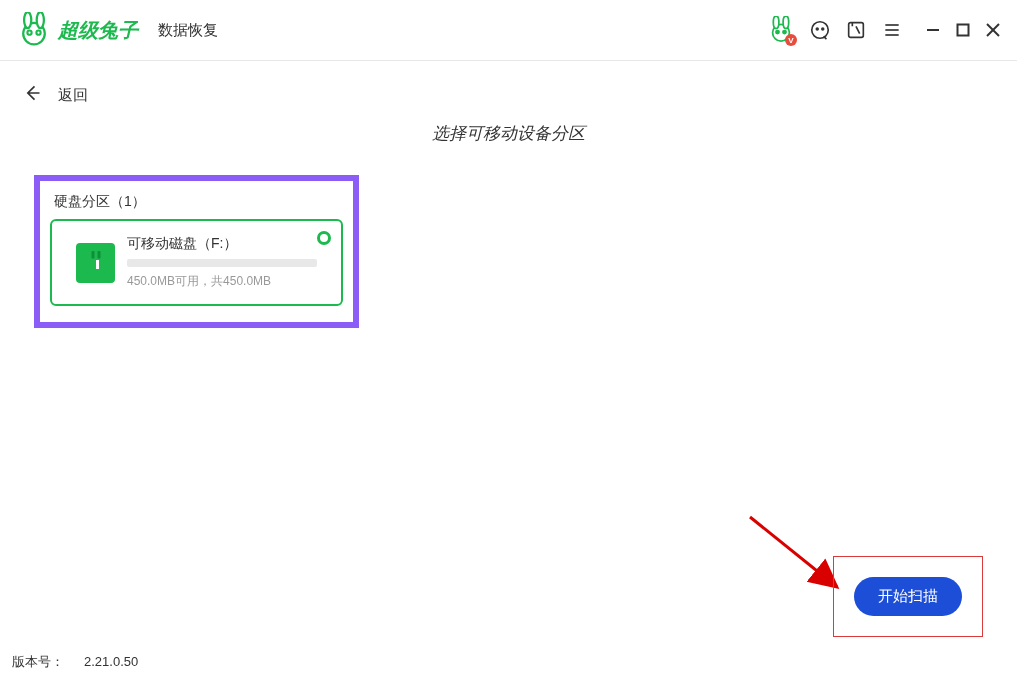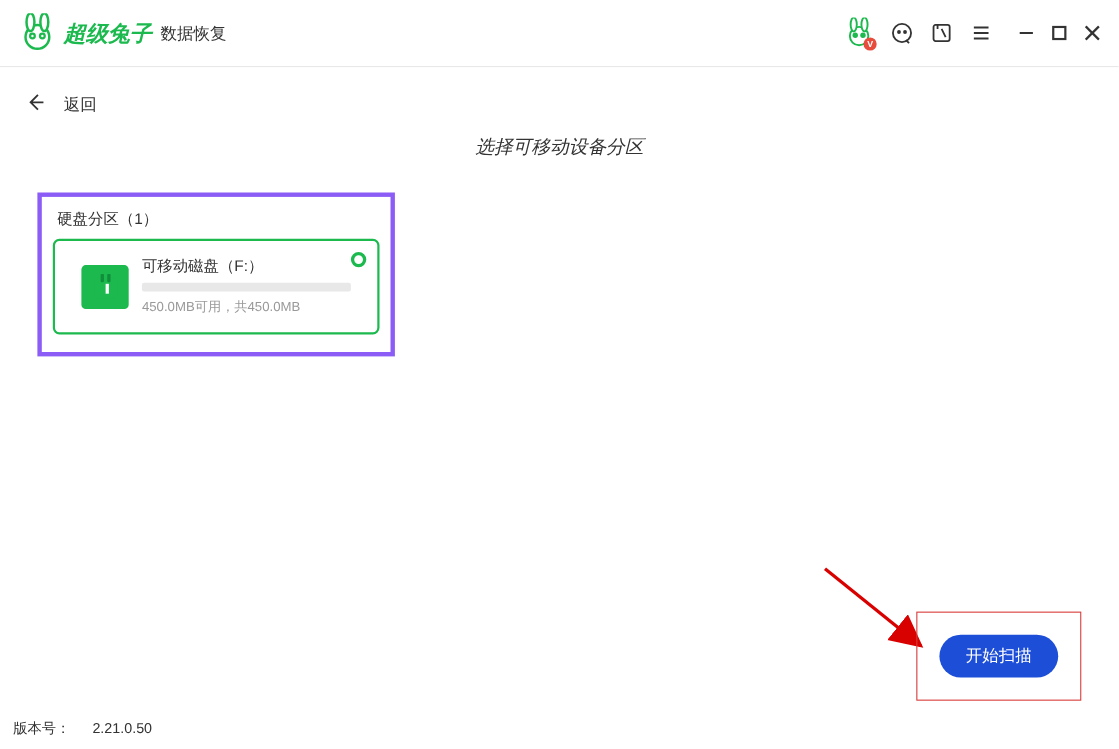--- a/index.html
+++ b/index.html
@@ -3,40 +3,40 @@
   <meta charset="utf-8">
   <style>
     * { margin: 0; padding: 0; box-sizing: border-box; font-family: "Microsoft YaHei", sans-serif; }
     body { width: 1017px; height: 681px; background: #fff; position: relative; overflow: hidden; }
 
     
     .header { height: 60px; display: flex; align-items: center; padding: 0 16px; position: relative; }
     .logo { display: flex; align-items: center; gap: 6px; }
     .logo-icon { width: 36px; height: 36px; display: flex; align-items: center; justify-content: center; }
     .logo-main { color: #1cb94e; font-size: 20px; font-weight: bold; font-style: italic; }
-    .logo-sub { color: #333; font-size: 15px; margin-left: 2px; }
+    .logo-sub { color: #333; font-size: 15px; margin-left: 14px; }
     .header-right { position: absolute; right: 16px; display: flex; align-items: center; gap: 14px; }
     .mini-avatar { width: 28px; height: 28px; position: relative; }
     .avatar-badge { position: absolute; right: -2px; bottom: -2px; width: 12px; height: 12px; background: #e74c3c; border-radius: 50%; display: flex; align-items: center; justify-content: center; color: #fff; font-size: 8px; font-weight: bold; }
     .hdr-icon { width: 22px; height: 22px; cursor: pointer; display: flex; align-items: center; justify-content: center; color: #333; }
     .win-controls { display: flex; gap: 14px; margin-left: 8px; }
     .win-btn { width: 16px; height: 16px; cursor: pointer; display: flex; align-items: center; justify-content: center; }
 
     .divider { height: 1px; background: #e8e8e8; }
 
     
     .back-row { padding: 22px 22px 10px; display: flex; align-items: center; gap: 16px; cursor: pointer; }
     .back-arrow { font-size: 18px; color: #333; }
     .back-text { font-size: 15px; color: #333; }
 
     
     .select-title { text-align: center; font-size: 17px; color: #333; margin-top: 4px; margin-bottom: 30px; font-style: italic; }
 
     
-    .part-outer { margin: 0 0 0 34px; width: 325px; border: 4px solid #8b5cf6; padding: 12px 10px 16px; }
+    .part-outer { margin: 0 0 0 34px; width: 325px; border: 6px solid #8b5cf6; padding: 12px 10px 16px; }
     .part-label { font-size: 14px; color: #333; margin-bottom: 8px; padding-left: 4px; }
     .part-card { border: 2px solid #1cb94e; border-radius: 6px; padding: 14px 24px; display: flex; align-items: center; gap: 12px; position: relative; background: #fff; }
     .disk-icon { width: 44px; height: 40px; background: #1cb94e; border-radius: 4px; display: flex; align-items: center; justify-content: center; }
     .part-info { flex: 1; }
     .part-name { font-size: 14px; color: #333; }
     .part-bar { height: 8px; background: #e8e8e8; border-radius: 2px; margin: 6px 0; width: 190px; }
     .part-size { font-size: 12px; color: #999; }
     .sel-dot { position: absolute; top: 10px; right: 10px; width: 14px; height: 14px; border: 3px solid #1cb94e; border-radius: 50%; }
 
     

